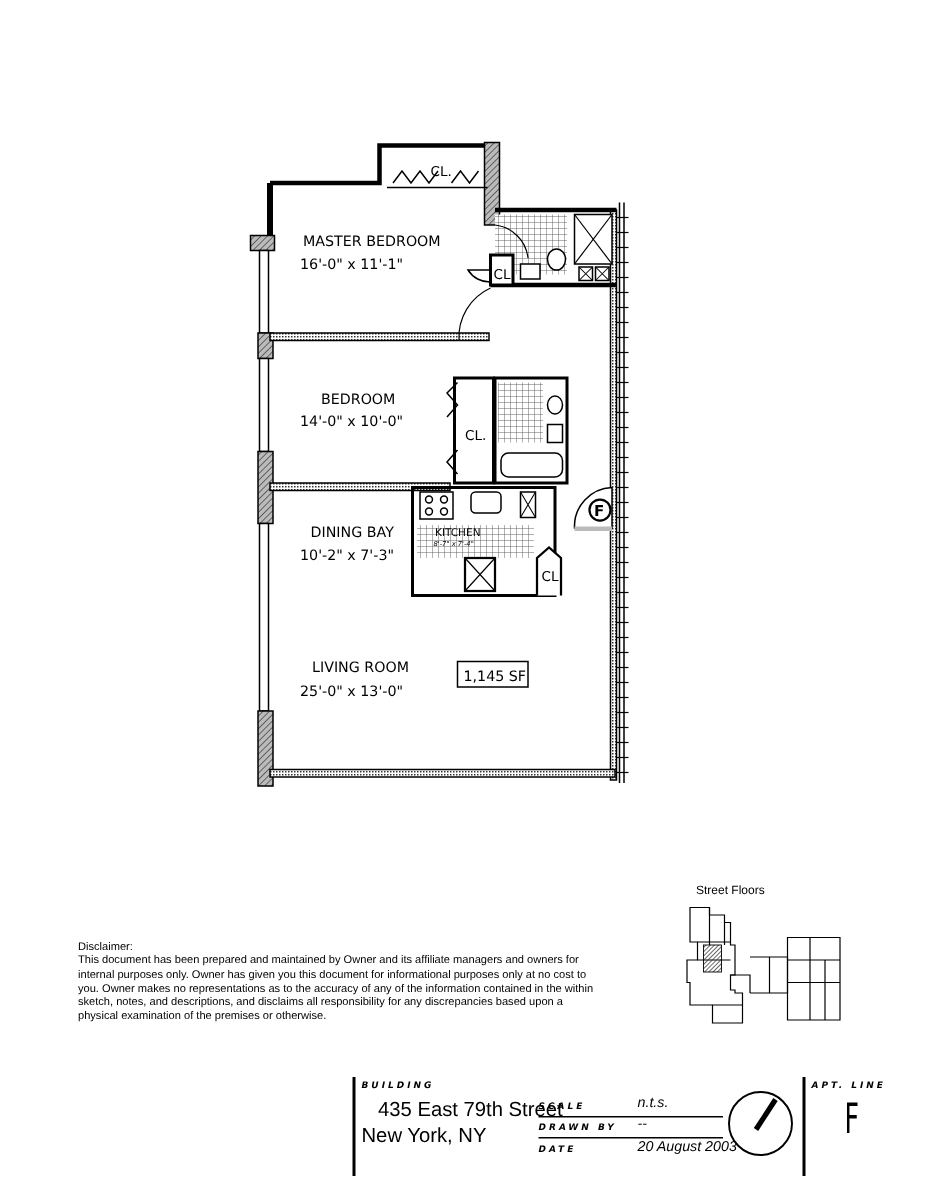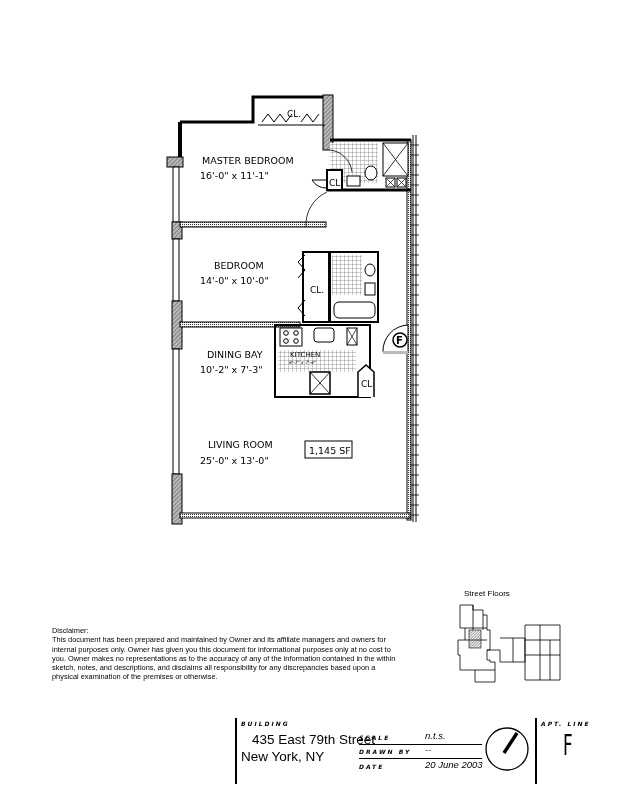--- a/index.html
+++ b/index.html
@@ -207,21 +207,21 @@
   <div class="tb-big" style="left:24px; top:16px;">435 East 79th Street</div>
   <div class="tb-big" style="left:13px; top:33px;">New York, NY</div>
 
   <div class="tb-small" style="left:131px; top:18px;">SCALE</div>
   <div class="tb-val" style="left:197px; top:14px;">n.t.s.</div>
   <div class="tb-rule" style="left:131px; top:28px; width:123px;"></div>
   <div class="tb-small" style="left:131px; top:32px;">DRAWN BY</div>
   <div class="tb-val" style="left:197px; top:28px;">--</div>
   <div class="tb-rule" style="left:131px; top:42px; width:123px;"></div>
   <div class="tb-small" style="left:131px; top:47px;">DATE</div>
-  <div class="tb-val" style="left:197px; top:43px;">20 June 2003</div>
+  <div class="tb-val" style="left:197px; top:43px;">20 August 2003</div>
 
   <svg style="position:absolute; left:256px; top:10px; width:46px; height:46px;" viewBox="0 0 46 46">
     <circle cx="23" cy="23" r="21" fill="#fff" stroke="#000" stroke-width="1.3"></circle>
     <line x1="20" y1="27" x2="33" y2="7" stroke="#000" stroke-width="3.5"></line>
   </svg>
 
   <div class="tb-vline" style="left:307px; top:2px; height:66px;"></div>
   <div class="tb-small" style="left:313px; top:4px;">APT. LINE</div>
   <div class="apt-letter" style="left:335px; top:13px;">F</div>
 </div>

